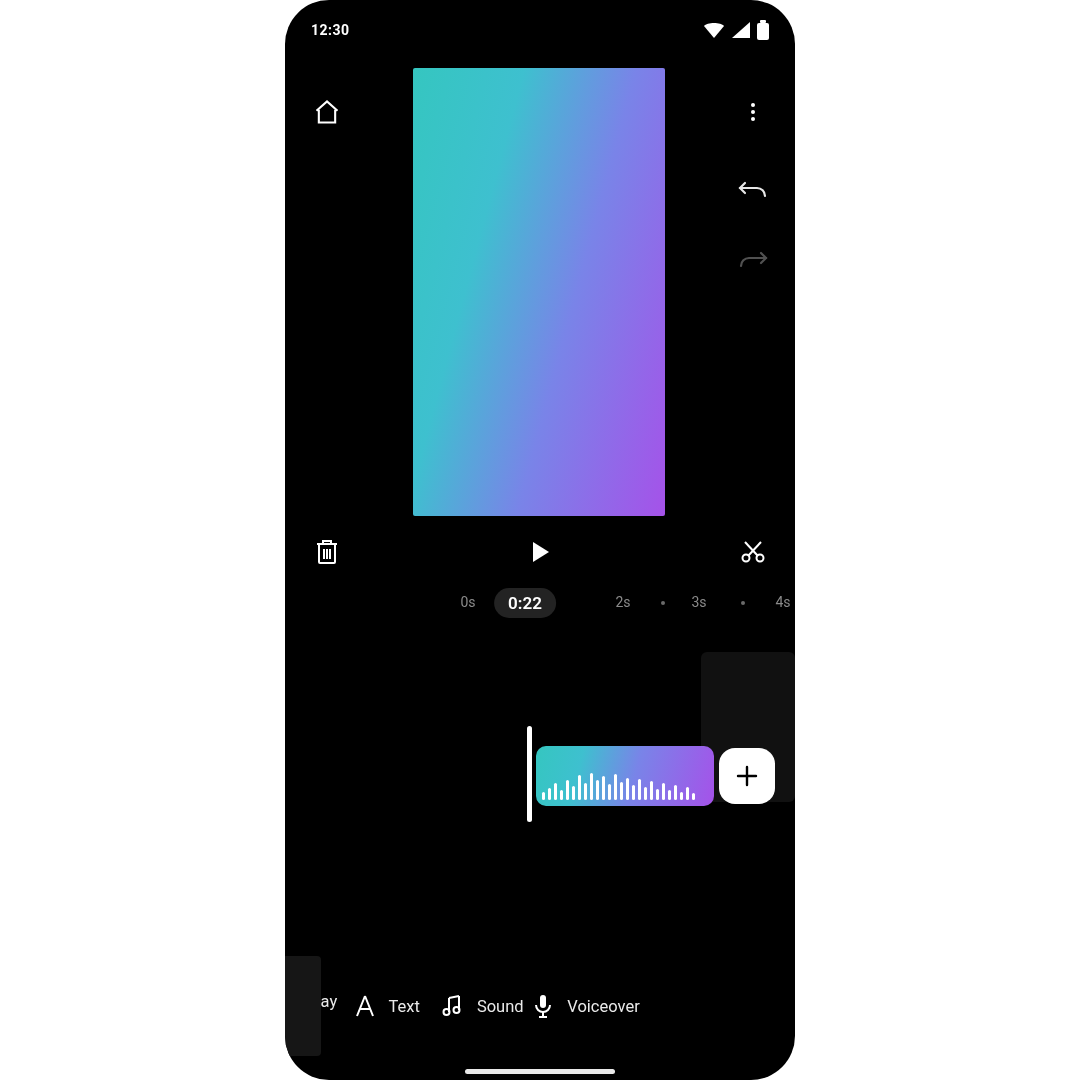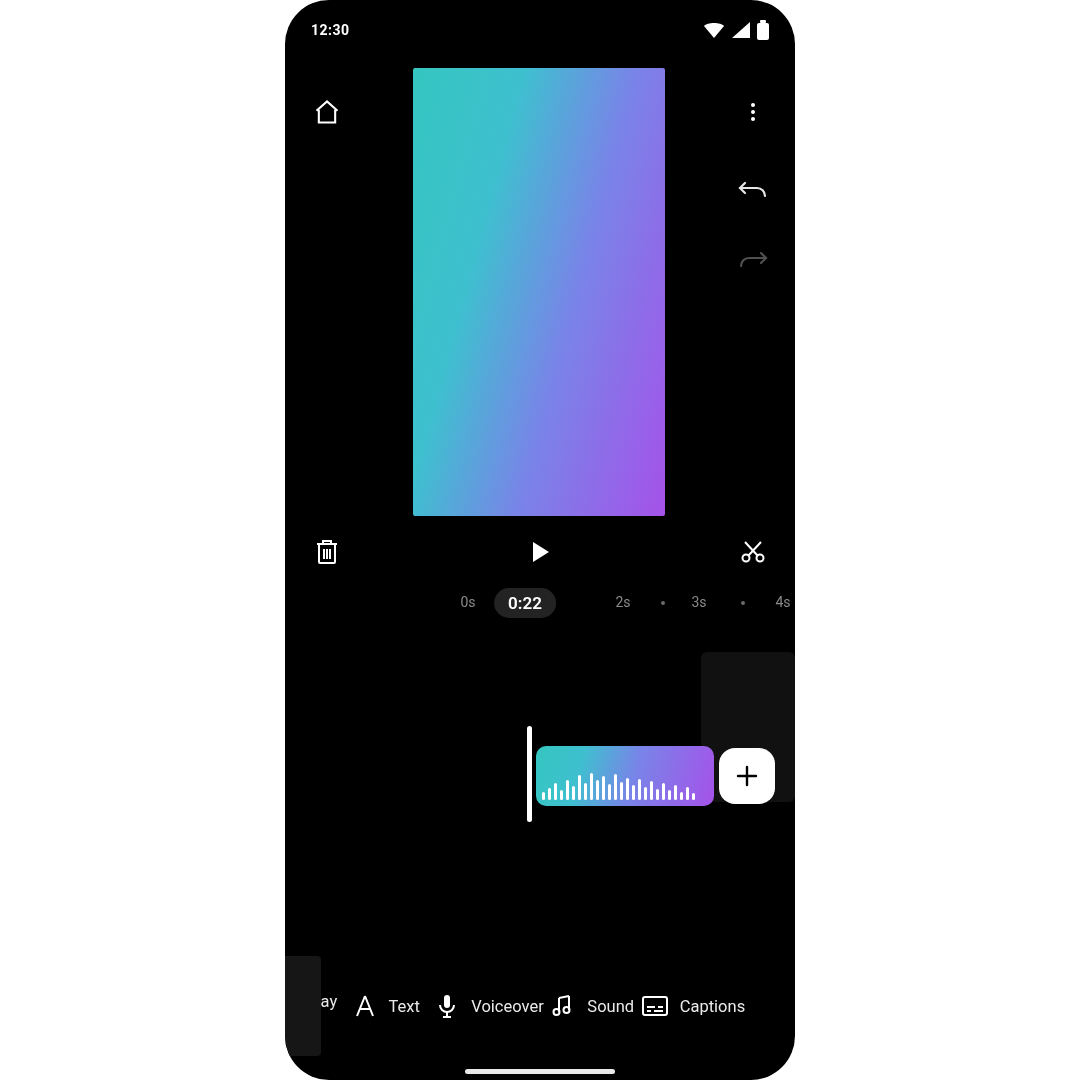--- a/index.html
+++ b/index.html
@@ -218,48 +218,39 @@
           <svg width="28" height="28" viewBox="0 0 28 28" fill="none" stroke="#fff" stroke-width="2">
               <path d="M14 4 L6 24 M14 4 L22 24 M9 17 H19"></path>
             </svg>
         </span>
         <span class="tlabel">Text</span>
       </div>
 
 
       <div class="tool">
         <span>
-          <svg width="28" height="28" viewBox="0 0 28 28" fill="#fff">
-              <rect x="11" y="3" width="6" height="13" rx="3"></rect>
-              <path d="M7 13 a7 7 0 0 0 14 0" fill="none" stroke="#fff" stroke-width="2"></path>
-              <path d="M14 20 V25 M10 25 H18" fill="none" stroke="#fff" stroke-width="2"></path>
-            </svg>
-        </span>
-        <span class="tlabel">Voiceover</span>
-      </div>
-
-      <div class="tool">
-        <span>
           <svg width="28" height="28" viewBox="0 0 28 28" fill="none" stroke="#fff" stroke-width="2">
               <path d="M10 6 V20"></path>
               <circle cx="7.5" cy="20" r="3"></circle>
               <path d="M20 4 V18"></path>
               <circle cx="17.5" cy="18" r="3"></circle>
               <path d="M10 6 L20 4"></path>
             </svg>
         </span>
         <span class="tlabel">Sound</span>
       </div>
 
       <div class="tool">
         <span>
-          <svg width="30" height="26" viewBox="0 0 30 26" fill="none" stroke="#fff" stroke-width="2">
-              <rect x="3" y="4" width="24" height="18" rx="2"></rect>
-              <path d="M7 14 H15 M18 14 H23 M7 18 H11 M14 18 H23"></path>
-            </svg>
-        </span>
-        <span class="tlabel">Captions</span>
-      </div>
+          <svg width="28" height="28" viewBox="0 0 28 28" fill="#fff">
+              <rect x="11" y="3" width="6" height="13" rx="3"></rect>
+              <path d="M7 13 a7 7 0 0 0 14 0" fill="none" stroke="#fff" stroke-width="2"></path>
+              <path d="M14 20 V25 M10 25 H18" fill="none" stroke="#fff" stroke-width="2"></path>
+            </svg>
+        </span>
+        <span class="tlabel">Voiceover</span>
+      </div>
+
     </div>
 
     <div class="homebar"></div>
   </div>
 </div>
 
 </body></html>

